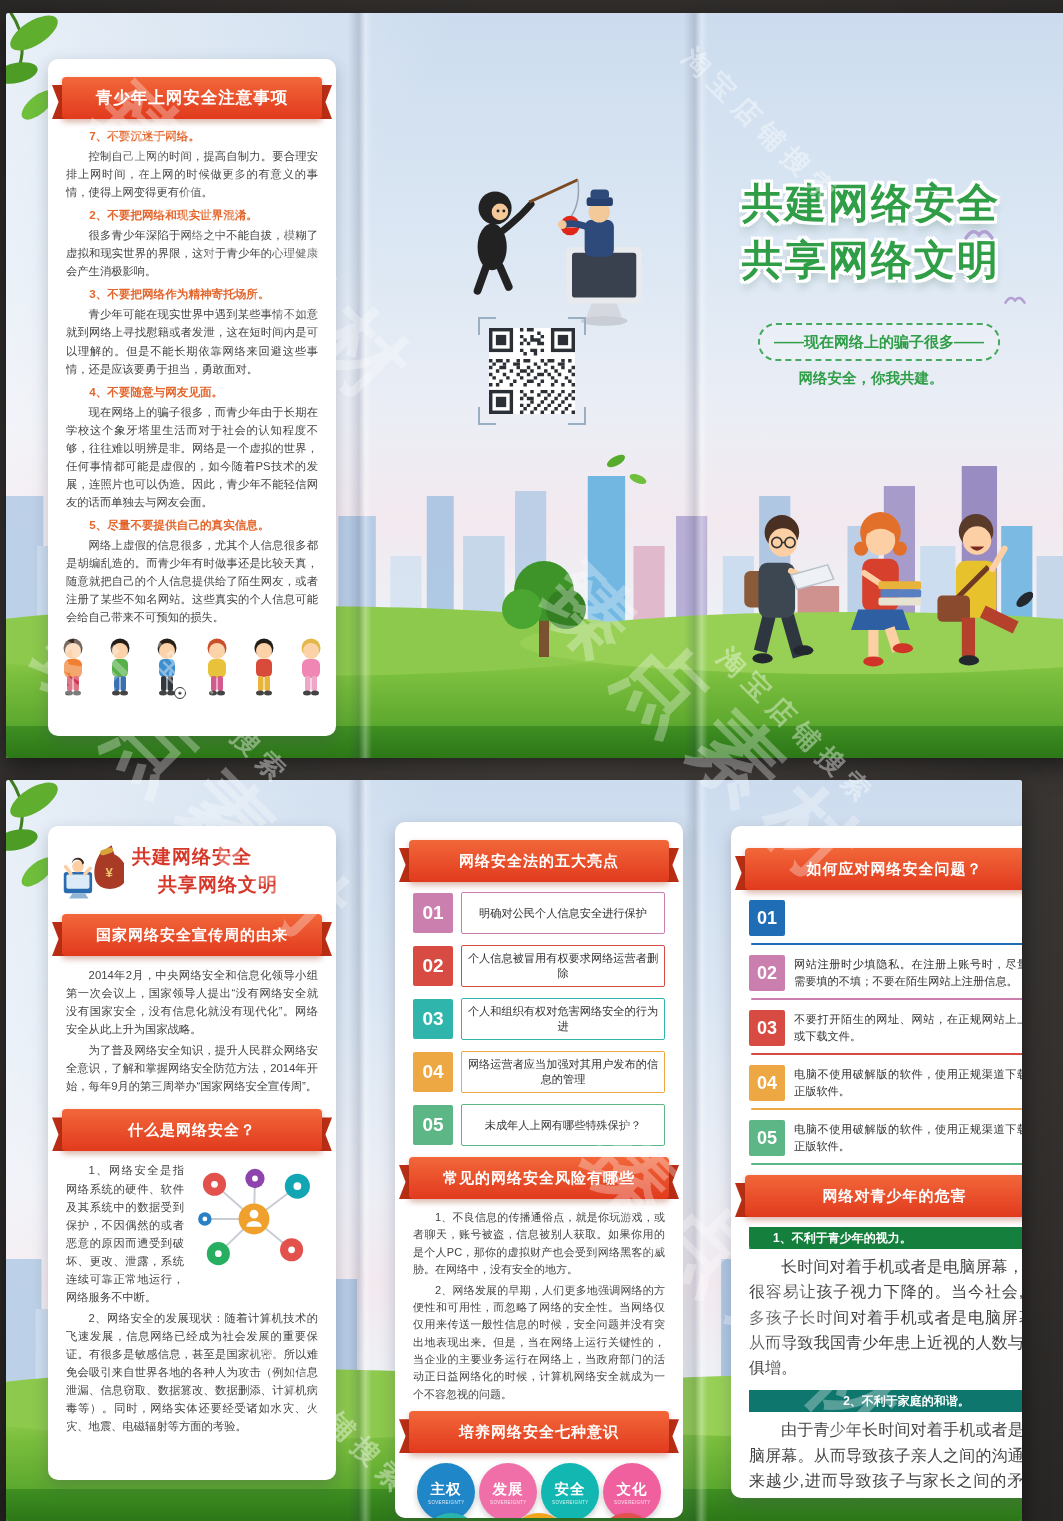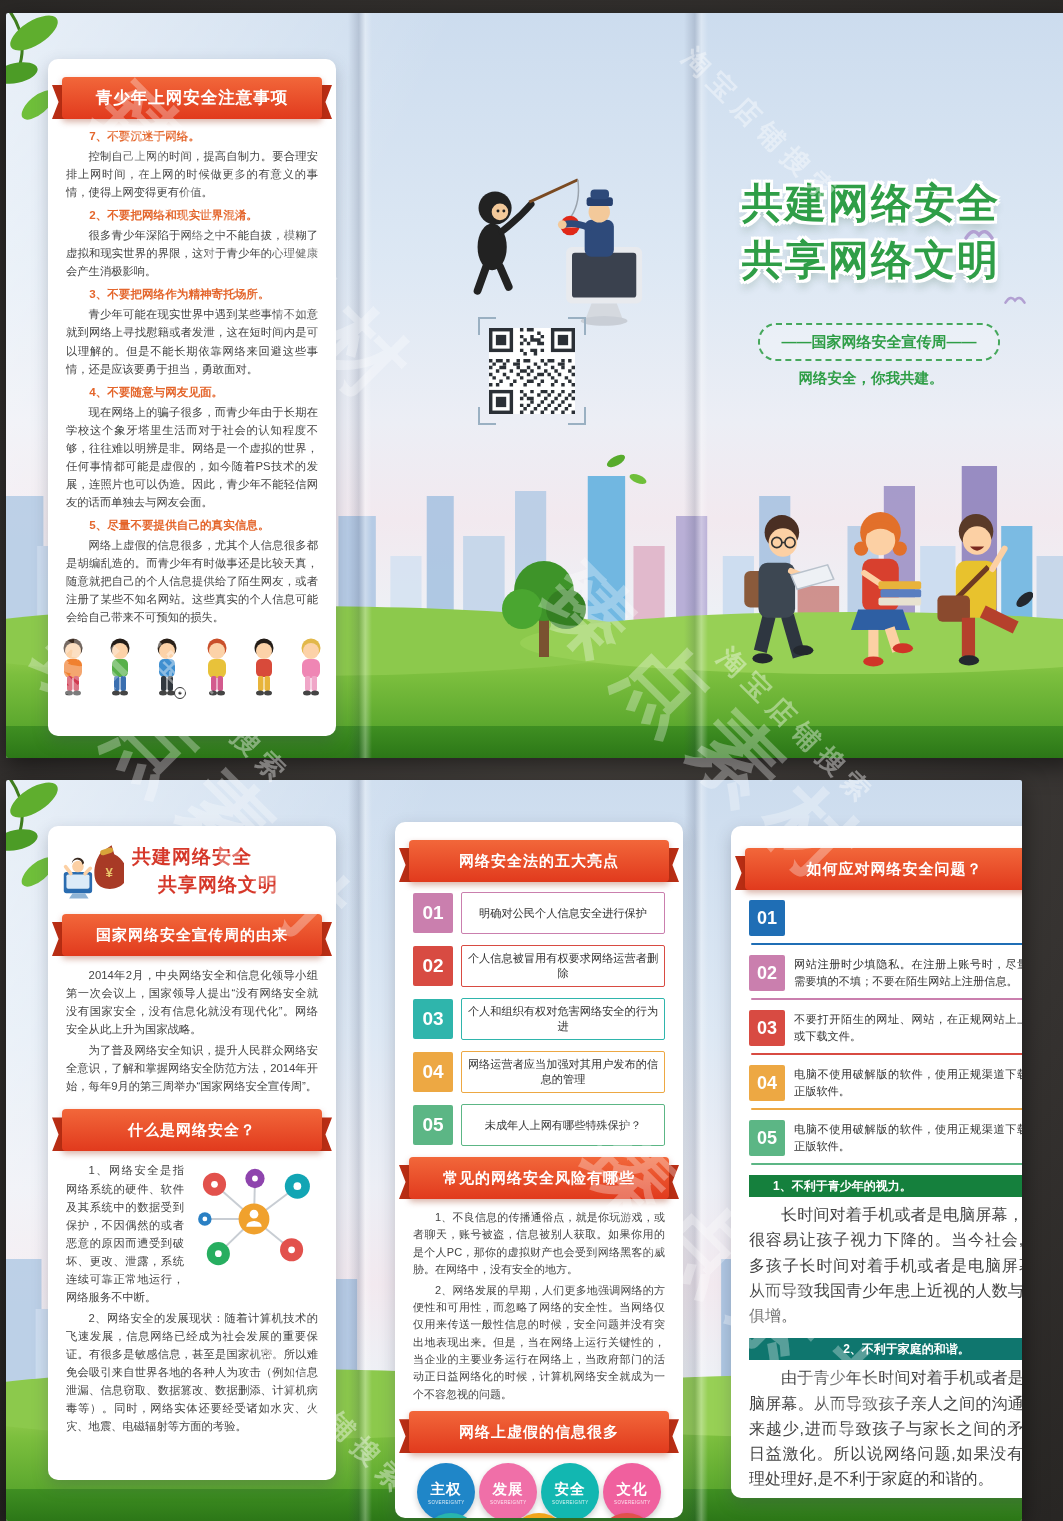--- a/index.html
+++ b/index.html
@@ -284,21 +284,21 @@
           <path d="M10 23h1v1h-1zM13 23h1v1h-1zM16 23h1v1h-1zM19 23h1v1h-1zM22 23h1v1h-1z"></path>
           <path d="M9 24h1v1h-1zM12 24h1v1h-1zM15 24h1v1h-1zM18 24h1v1h-1zM21 24h1v1h-1zM24 24h1v1h-1z"></path>
         </g>
       </svg>
     </div>
 
     <h1 class="coverTitle">
       <span>共建网络安全</span><br>
       <span>共享网络文明</span>
     </h1>
-    <div class="dashBox">——国家网络安全宣传周——</div>
+    <div class="dashBox">——现在网络上的骗子很多——</div>
     <div class="tagline">网络安全，你我共建。</div>
 
     <svg class="deco" style="left:958px;top:212px" width="30" height="16" viewBox="0 0 30 16">
       <path d="M2 13 Q9 2 15 10 Q21 2 28 13" stroke="#b2a0d2" stroke-width="3.4" fill="none" stroke-linecap="round"></path>
     </svg>
     <svg class="deco" style="left:998px;top:280px" width="22" height="12" viewBox="0 0 30 16">
       <path d="M2 13 Q9 2 15 10 Q21 2 28 13" stroke="#b2a0d2" stroke-width="3.4" fill="none" stroke-linecap="round"></path>
     </svg>
 
     <svg class="deco" style="left:722px;top:462px" width="305" height="255" viewBox="0 0 300 250">
@@ -488,21 +488,21 @@
           <span class="wing r"></span>
         <span class="bar">常见的网络安全风险有哪些</span>
       </div>
       <div class="cardBody">
         <p class="midP">1、不良信息的传播通俗点，就是你玩游戏，或者聊天，账号被盗，信息被别人获取。如果你用的是个人PC，那你的虚拟财产也会受到网络黑客的威胁。在网络中，没有安全的地方。</p>
         <p class="midP">2、网络发展的早期，人们更多地强调网络的方便性和可用性，而忽略了网络的安全性。当网络仅仅用来传送一般性信息的时候，安全问题并没有突出地表现出来。但是，当在网络上运行关键性的，当企业的主要业务运行在网络上，当政府部门的活动正日益网络化的时候，计算机网络安全就成为一个不容忽视的问题。</p>
       </div>
       <div class="ribbon" style="margin-top:8px">
         <span class="wing l"></span>
           <span class="wing r"></span>
-        <span class="bar">网络上虚假的信息很多</span>
+        <span class="bar">培养网络安全七种意识</span>
       </div>
       <div class="cardBody">
         <div class="cRow">
           <div class="circ" style="background-color: rgb(31, 134, 200);">
             <b>主权</b>
             <i>SOVEREIGNTY</i>
           </div>
           <div class="circ" style="background-color: rgb(240, 111, 168);">
             <b>发展</b>
             <i>SOVEREIGNTY</i>
@@ -567,20 +567,25 @@
           </div>
           <div class="stLine" style="background-color: rgb(237, 168, 67);"></div>
         </div>
         <div class="step">
           <div class="stTop">
             <span class="numsq b36" style="background-color: rgb(92, 182, 133);">05</span>
             <p class="stTxt">电脑不使用破解版的软件，使用正规渠道下载的正版软件。</p>
           </div>
           <div class="stLine" style="background-color: rgb(92, 182, 133);"></div>
         </div>
+      </div>
+      <div class="ribbon" style="margin-top:6px">
+        <span class="wing l"></span>
+          <span class="wing r"></span>
+        <span class="bar">网络对青少年的危害</span>
       </div>
       <div class="cardBody">
         <div class="harmBar" style="background-color: #15803d;">1、不利于青少年的视力。</div>
         <p class="harmP">长时间对着手机或者是电脑屏幕，是很容易让孩子视力下降的。当今社会,许多孩子长时间对着手机或者是电脑屏幕,从而导致我国青少年患上近视的人数与日俱增。</p>
         <div class="harmBar" style="background-color: #0f766e; text-align: center;">2、不利于家庭的和谐。</div>
         <p class="harmP">由于青少年长时间对着手机或者是电脑屏幕。从而导致孩子亲人之间的沟通越来越少,进而导致孩子与家长之间的矛盾日益激化。所以说网络问题,如果没有合理处理好,是不利于家庭的和谐的。</p>
         <div class="harmBar" style="background-color: rgb(224, 103, 158);">3、不利于青少年的身体健康。</div>
         <p class="harmP">经研究表明,许多孩子为了玩手机游戏或者是电脑游戏,经常会熬夜。长此以往,非常不利于孩子的身体发育的。</p>
       </div>
     </article>

